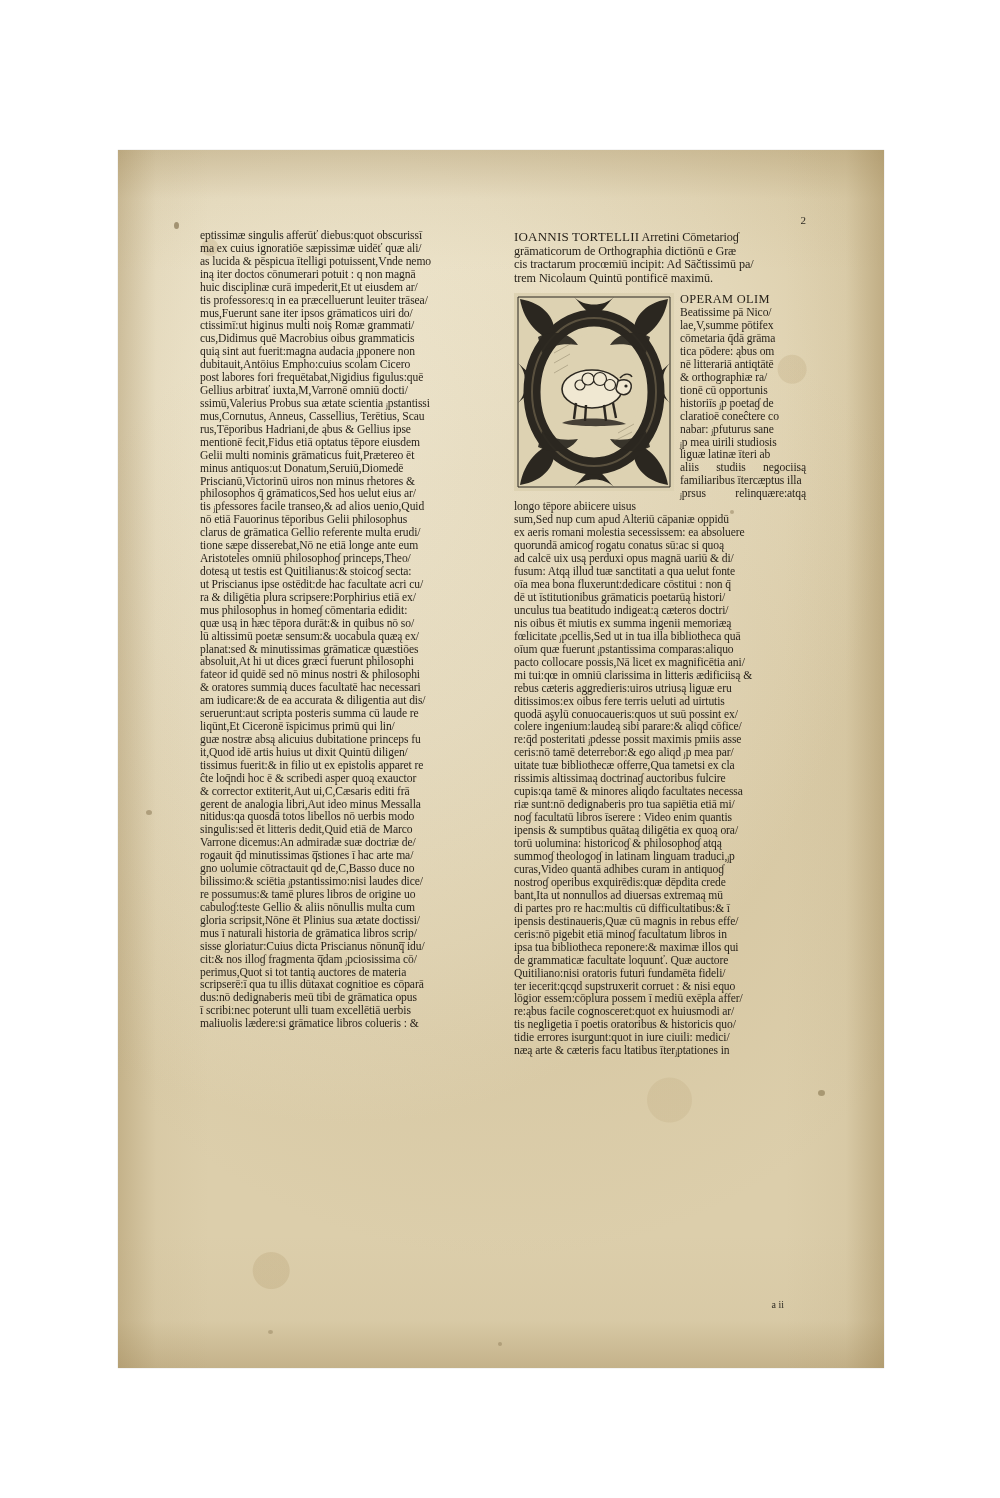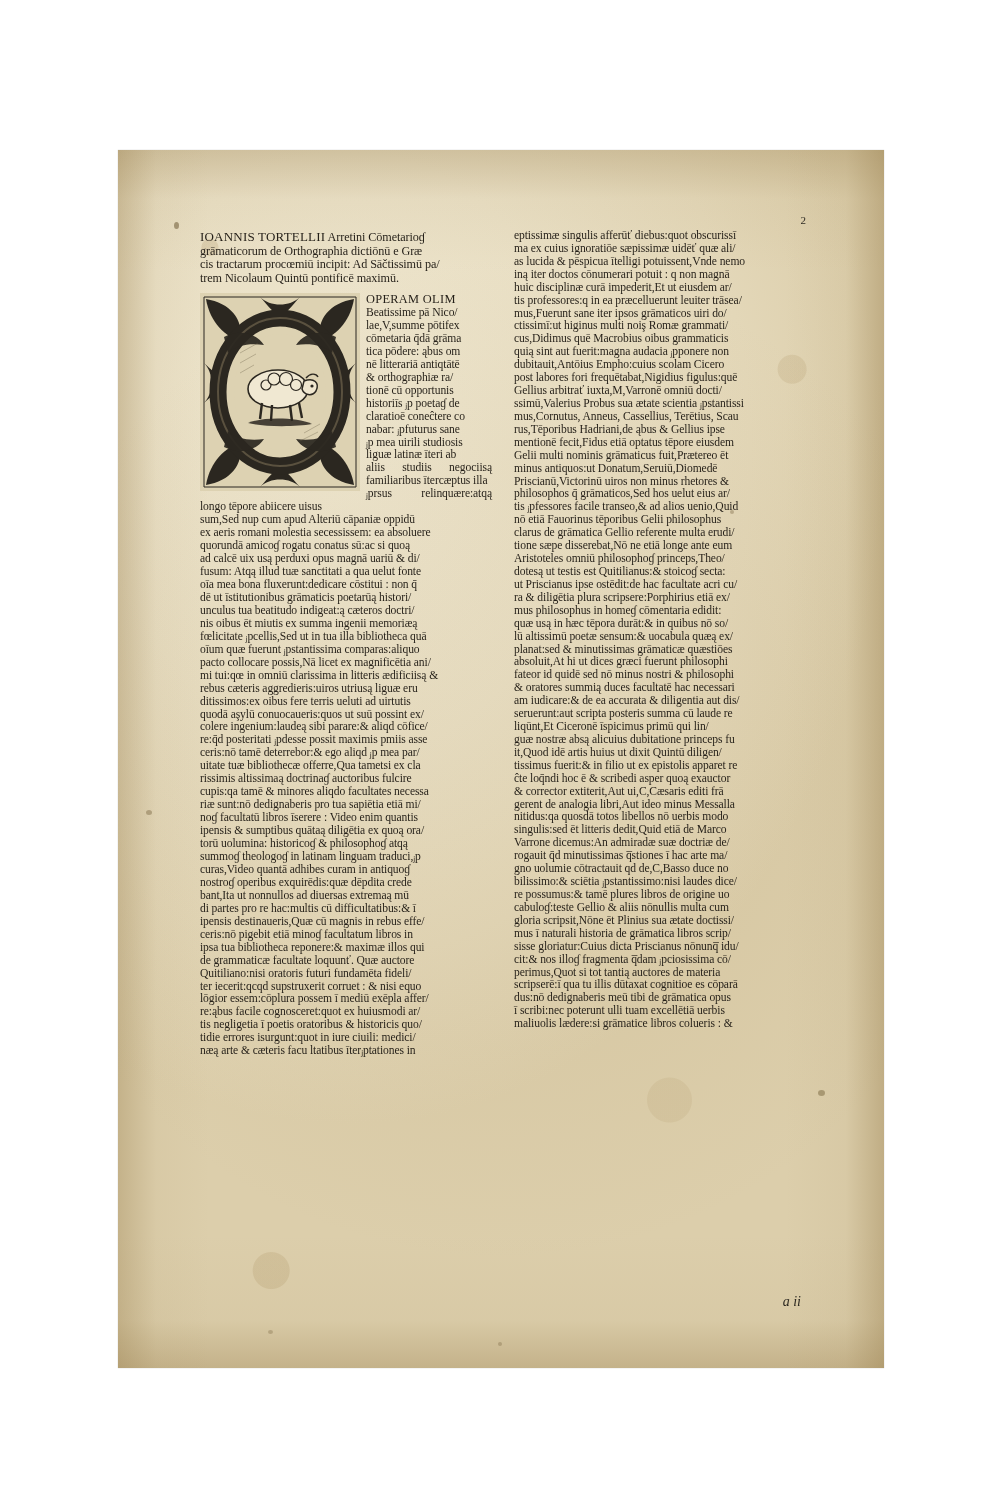--- a/index.html
+++ b/index.html
@@ -91,25 +91,24 @@
   #initial svg { display: block; }
   #incipit {
     font-size: 12.4px;
     line-height: 14.6px;
     letter-spacing: 0.3px;
   }
   .colA-body { font-size: 11.6px; line-height: 12.95px; }
   .colB-body { font-size: 11.6px; line-height: 12.92px; }
   #signature {
     position: absolute;
-    right: 5px;
+    right: 22px;
     bottom: -20px;
-    font-size: 14px;
+    font-size: 10px;
     color: #2e2a22;
-    font-style: italic;
   }
   
   .speck {
     position: absolute;
     background: #6d5a34;
     border-radius: 50%;
     opacity: 0.55;
     pointer-events: none;
   }
   .texture {
@@ -138,150 +137,20 @@
     <div class="speck" style="left:28px;top:660px;width:6px;height:5px;opacity:.4;"></div>
     <div class="speck" style="left:700px;top:940px;width:7px;height:6px;opacity:.45;"></div>
     <div class="speck" style="left:150px;top:1180px;width:5px;height:4px;opacity:.3;"></div>
     <div class="speck" style="left:380px;top:1192px;width:4px;height:4px;opacity:.3;"></div>
 
     <div id="textblock">
 
       <div id="folio">2</div>
 
       <div class="cols">
-
-        <div class="col">
-
-          <div id="heading">
-            <span class="caps">IOANNIS TORTELLII</span><span> Arretini Cōmetarioɠ</span><br>
-            <span>grāmaticorum de Orthographia dictiōnū e Græ</span><br>
-            <span>cis tractarum procœmiū incipit: Ad Sāčtissimū pa/</span><br>
-            <span>trem Nicolaum Quintū pontificē maximū.</span>
-          </div>
-
-          <div id="initial">
-            <svg width="160" height="198" viewBox="0 0 160 198" xmlns="http://www.w3.org/2000/svg">
-              <rect x="0" y="0" width="160" height="198" fill="#ddd2b2"></rect>
-
-              <g fill="#2b2720">
-                <path d="M4,4 H156 V194 H4 Z" fill="none" stroke="#2b2720" stroke-width="1"></path>
-
-                <path d="M6,6 C30,10 44,26 40,48 C26,44 10,30 6,6 Z"></path>
-                <path d="M154,6 C130,10 116,26 120,48 C134,44 150,30 154,6 Z"></path>
-                <path d="M6,192 C30,188 44,172 40,150 C26,154 10,168 6,192 Z"></path>
-                <path d="M154,192 C130,188 116,172 120,150 C134,154 150,168 154,192 Z"></path>
-                <path d="M60,4 C70,14 90,14 100,4 C92,12 88,20 80,22 C72,20 68,12 60,4 Z"></path>
-                <path d="M60,194 C70,184 90,184 100,194 C92,186 88,178 80,176 C72,178 68,186 60,194 Z"></path>
-                <path d="M4,70 C14,80 14,100 4,110 C12,102 20,98 22,90 C20,82 12,78 4,70 Z"></path>
-                <path d="M156,70 C146,80 146,100 156,110 C148,102 140,98 138,90 C140,82 148,78 156,70 Z"></path>
-              </g>
-
-              <g>
-                <ellipse cx="80" cy="99" rx="62" ry="74" fill="none" stroke="#2b2720" stroke-width="17"></ellipse>
-                <ellipse cx="80" cy="99" rx="62" ry="74" fill="none" stroke="#5a513f" stroke-width="2"></ellipse>
-                <ellipse cx="80" cy="99" rx="46" ry="58" fill="#ddd2b2"></ellipse>
-              </g>
-
-              <g fill="#2b2720" opacity="0.92">
-                <path d="M24,44 C40,36 56,40 64,52 C50,50 36,52 28,60 Z"></path>
-                <path d="M136,44 C120,36 104,40 96,52 C110,50 124,52 132,60 Z"></path>
-                <path d="M24,154 C40,162 56,158 64,146 C50,148 36,146 28,138 Z"></path>
-                <path d="M136,154 C120,162 104,158 96,146 C110,148 124,146 132,138 Z"></path>
-              </g>
-
-              <g>
-                <ellipse cx="78" cy="96" rx="30" ry="19" fill="#f0e8d2" stroke="#2b2720" stroke-width="1.6"></ellipse>
-                <circle cx="66" cy="92" r="5" fill="#f0e8d2" stroke="#2b2720" stroke-width="1.2"></circle>
-                <circle cx="74" cy="86" r="6" fill="#f0e8d2" stroke="#2b2720" stroke-width="1.2"></circle>
-                <circle cx="86" cy="86" r="6.5" fill="#f0e8d2" stroke="#2b2720" stroke-width="1.2"></circle>
-                <circle cx="96" cy="92" r="5.5" fill="#f0e8d2" stroke="#2b2720" stroke-width="1.2"></circle>
-
-                <path d="M104,88 C114,84 120,90 116,98 C112,104 104,102 102,96 Z" fill="#efe6cf" stroke="#2b2720" stroke-width="1.5"></path>
-                <circle cx="112" cy="93" r="1.6" fill="#2b2720"></circle>
-                <path d="M106,85 C110,80 116,80 118,84" fill="none" stroke="#2b2720" stroke-width="1.4"></path>
-
-                <path d="M62,110 L60,126" stroke="#2b2720" stroke-width="2.4" fill="none"></path>
-                <path d="M72,112 L71,128" stroke="#2b2720" stroke-width="2.4" fill="none"></path>
-                <path d="M90,112 L92,128" stroke="#2b2720" stroke-width="2.4" fill="none"></path>
-                <path d="M99,110 L102,125" stroke="#2b2720" stroke-width="2.4" fill="none"></path>
-
-                <path d="M48,130 C62,124 96,124 112,131 C96,134 62,134 48,130 Z" fill="#2b2720" opacity="0.85"></path>
-              </g>
-
-              <g stroke="#6a6048" stroke-width="0.7" opacity="0.5">
-                <path d="M40,60 L58,50"></path>
-                  <path d="M40,70 L56,61"></path>
-                  <path d="M40,80 L54,72"></path>
-                <path d="M104,140 L120,131"></path>
-                  <path d="M100,148 L118,139"></path>
-              </g>
-            </svg>
-          </div>
-
-          <div id="incipit">OPERAM OLIM</div>
-
-          <div class="colA-body">
-              <div>Beatissime pā Nico/</div>
-              <div>lae,V,summe pōtifex</div>
-              <div>cōmetaria q̄dā grāma</div>
-              <div>tica pōdere: ąbus om</div>
-              <div>nē litterariā antiqtātē</div>
-              <div>&amp; orthographiæ ra/</div>
-              <div>tionē cū opportunis</div>
-              <div>historiīs ⱼp poetaɠ de</div>
-              <div>claratioē coneĉtere co</div>
-              <div>nabar: ⱼpfuturus sane</div>
-              <div>ⱼp mea uirili studiosis</div>
-              <div>liguæ latinæ īteri ab</div>
-              <div>aliis studiis negociisą familiaribus ītercæptus illa</div>
-              <div>ⱼprsus relinquære:atqą longo tēpore abiicere uisus</div>
-              <div>sum,Sed nup cum apud Alteriū cāpaniæ oppidū</div>
-              <div>ex aeris romani molestia secessissem: ea absoluere</div>
-              <div>quorundā amicoɠ rogatu conatus sū:ac si quoą</div>
-              <div>ad calcē uix usą perduxi opus magnā uariū &amp; di/</div>
-              <div>fusum: Atqą illud tuæ sanctitati a qua uelut fonte</div>
-              <div>oīa mea bona fluxerunt:dedicare cōstitui : non q̄</div>
-              <div>dē ut īstitutionibus grāmaticis poetarūą histori/</div>
-              <div>unculus tua beatitudo indigeat:ą cæteros doctri/</div>
-              <div>nis oibus ēt miutis ex summa ingenii memoriæą</div>
-              <div>fœlicitate ⱼpcellis,Sed ut in tua illa bibliotheca quā</div>
-              <div>oīum quæ fuerunt ⱼpstantissima comparas:aliquo</div>
-              <div>pacto collocare possis,Nā licet ex magnificētia ani/</div>
-              <div>mi tui:qœ in omniū clarissima in litteris ædificiisą &amp;</div>
-              <div>rebus cæteris aggredieris:uiros utriusą liguæ eru</div>
-              <div>ditissimos:ex oibus fere terris ueluti ad uirtutis</div>
-              <div>quodā aşylū conuocaueris:quos ut suū possint ex/</div>
-              <div>colere ingenium:laudeą sibi parare:&amp; aliqd cōfice/</div>
-              <div>re:q̄d posteritati ⱼpdesse possit maximis pmiis asse</div>
-              <div>ceris:nō tamē deterrebor:&amp; ego aliqd ⱼp mea par/</div>
-              <div>uitate tuæ bibliothecæ offerre,Qua tametsi ex cla</div>
-              <div>rissimis altissimaą doctrinaɠ auctoribus fulcire</div>
-              <div>cupis:qa tamē &amp; minores aliqdo facultates necessa</div>
-              <div>riæ sunt:nō dedignaberis pro tua sapiētia etiā mi/</div>
-              <div>noɠ facultatū libros īserere : Video enim quantis</div>
-              <div>ipensis &amp; sumptibus quātaą diligētia ex quoą ora/</div>
-              <div>torū uolumina: historicoɠ &amp; philosophoɠ atqą</div>
-              <div>summoɠ theologoɠ in latinam linguam traduci,ⱼp</div>
-              <div>curas,Video quantā adhibes curam in antiquoɠ</div>
-              <div>nostroɠ operibus exquirēdis:quæ dēpdita crede</div>
-              <div>bant,Ita ut nonnullos ad diuersas extremaą mū</div>
-              <div>di partes pro re hac:multis cū difficultatibus:&amp; ī</div>
-              <div>ipensis destinaueris,Quæ cū magnis in rebus effe/</div>
-              <div>ceris:nō pigebit etiā minoɠ facultatum libros in</div>
-              <div>ipsa tua bibliotheca reponere:&amp; maximæ illos qui</div>
-              <div>de grammaticæ facultate loquunť. Quæ auctore</div>
-              <div>Quitiliano:nisi oratoris futuri fundamēta fideli/</div>
-              <div>ter iecerit:qcqd supstruxerit corruet : &amp; nisi equo</div>
-              <div>lōgior essem:cōplura possem ī mediū exēpla affer/</div>
-              <div>re:ąbus facile cognosceret:quot ex huiusmodi ar/</div>
-              <div>tis negligetia ī poetis oratoribus &amp; historicis quo/</div>
-              <div>tidie errores isurgunt:quot in iure ciuili: medici/</div>
-              <div>næą arte &amp; cæteris facu ltatibus īterⱼptationes in</div>
-            </div>
-        </div>
 
         <div class="col">
           <div class="colB-body">
               <div>eptissimæ singulis afferūť diebus:quot obscurissī</div>
               <div>ma ex cuius ignoratiōe sæpissimæ uidēť quæ ali/</div>
               <div>as lucida &amp; pēspicua ītelligi potuissent,Vnde nemo</div>
               <div>iną iter doctos cōnumerari potuit : q non magnā</div>
               <div>huic disciplinæ curā impederit,Et ut eiusdem ar/</div>
               <div>tis professores:q in ea præcelluerunt leuiter trāsea/</div>
               <div>mus,Fuerunt sane iter ipsos grāmaticos uiri do/</div>
@@ -336,18 +205,148 @@
               <div>sisse gloriatur:Cuius dicta Priscianus nōnunq̅ idu/</div>
               <div>cit:&amp; nos illoɠ fragmenta q̅dam ⱼpciosissima cō/</div>
               <div>perimus,Quot si tot tantią auctores de materia</div>
               <div>scripserē:ī qua tu illis dūtaxat cognitioe es cōparā</div>
               <div>dus:nō dedignaberis meū tibi de grāmatica opus</div>
               <div>ī scribi:nec poterunt ulli tuam excellētiā uerbis</div>
               <div>maliuolis lædere:si grāmatice libros colueris : &amp;</div>
             </div>
         </div>
 
+        <div class="col">
+
+          <div id="heading">
+            <span class="caps">IOANNIS TORTELLII</span><span> Arretini Cōmetarioɠ</span><br>
+            <span>grāmaticorum de Orthographia dictiōnū e Græ</span><br>
+            <span>cis tractarum procœmiū incipit: Ad Sāčtissimū pa/</span><br>
+            <span>trem Nicolaum Quintū pontificē maximū.</span>
+          </div>
+
+          <div id="initial">
+            <svg width="160" height="198" viewBox="0 0 160 198" xmlns="http://www.w3.org/2000/svg">
+              <rect x="0" y="0" width="160" height="198" fill="#ddd2b2"></rect>
+
+              <g fill="#2b2720">
+                <path d="M4,4 H156 V194 H4 Z" fill="none" stroke="#2b2720" stroke-width="1"></path>
+
+                <path d="M6,6 C30,10 44,26 40,48 C26,44 10,30 6,6 Z"></path>
+                <path d="M154,6 C130,10 116,26 120,48 C134,44 150,30 154,6 Z"></path>
+                <path d="M6,192 C30,188 44,172 40,150 C26,154 10,168 6,192 Z"></path>
+                <path d="M154,192 C130,188 116,172 120,150 C134,154 150,168 154,192 Z"></path>
+                <path d="M60,4 C70,14 90,14 100,4 C92,12 88,20 80,22 C72,20 68,12 60,4 Z"></path>
+                <path d="M60,194 C70,184 90,184 100,194 C92,186 88,178 80,176 C72,178 68,186 60,194 Z"></path>
+                <path d="M4,70 C14,80 14,100 4,110 C12,102 20,98 22,90 C20,82 12,78 4,70 Z"></path>
+                <path d="M156,70 C146,80 146,100 156,110 C148,102 140,98 138,90 C140,82 148,78 156,70 Z"></path>
+              </g>
+
+              <g>
+                <ellipse cx="80" cy="99" rx="62" ry="74" fill="none" stroke="#2b2720" stroke-width="17"></ellipse>
+                <ellipse cx="80" cy="99" rx="62" ry="74" fill="none" stroke="#5a513f" stroke-width="2"></ellipse>
+                <ellipse cx="80" cy="99" rx="46" ry="58" fill="#ddd2b2"></ellipse>
+              </g>
+
+              <g fill="#2b2720" opacity="0.92">
+                <path d="M24,44 C40,36 56,40 64,52 C50,50 36,52 28,60 Z"></path>
+                <path d="M136,44 C120,36 104,40 96,52 C110,50 124,52 132,60 Z"></path>
+                <path d="M24,154 C40,162 56,158 64,146 C50,148 36,146 28,138 Z"></path>
+                <path d="M136,154 C120,162 104,158 96,146 C110,148 124,146 132,138 Z"></path>
+              </g>
+
+              <g>
+                <ellipse cx="78" cy="96" rx="30" ry="19" fill="#f0e8d2" stroke="#2b2720" stroke-width="1.6"></ellipse>
+                <circle cx="66" cy="92" r="5" fill="#f0e8d2" stroke="#2b2720" stroke-width="1.2"></circle>
+                <circle cx="74" cy="86" r="6" fill="#f0e8d2" stroke="#2b2720" stroke-width="1.2"></circle>
+                <circle cx="86" cy="86" r="6.5" fill="#f0e8d2" stroke="#2b2720" stroke-width="1.2"></circle>
+                <circle cx="96" cy="92" r="5.5" fill="#f0e8d2" stroke="#2b2720" stroke-width="1.2"></circle>
+
+                <path d="M104,88 C114,84 120,90 116,98 C112,104 104,102 102,96 Z" fill="#efe6cf" stroke="#2b2720" stroke-width="1.5"></path>
+                <circle cx="112" cy="93" r="1.6" fill="#2b2720"></circle>
+                <path d="M106,85 C110,80 116,80 118,84" fill="none" stroke="#2b2720" stroke-width="1.4"></path>
+
+                <path d="M62,110 L60,126" stroke="#2b2720" stroke-width="2.4" fill="none"></path>
+                <path d="M72,112 L71,128" stroke="#2b2720" stroke-width="2.4" fill="none"></path>
+                <path d="M90,112 L92,128" stroke="#2b2720" stroke-width="2.4" fill="none"></path>
+                <path d="M99,110 L102,125" stroke="#2b2720" stroke-width="2.4" fill="none"></path>
+
+                <path d="M48,130 C62,124 96,124 112,131 C96,134 62,134 48,130 Z" fill="#2b2720" opacity="0.85"></path>
+              </g>
+
+              <g stroke="#6a6048" stroke-width="0.7" opacity="0.5">
+                <path d="M40,60 L58,50"></path>
+                  <path d="M40,70 L56,61"></path>
+                  <path d="M40,80 L54,72"></path>
+                <path d="M104,140 L120,131"></path>
+                  <path d="M100,148 L118,139"></path>
+              </g>
+            </svg>
+          </div>
+
+          <div id="incipit">OPERAM OLIM</div>
+
+          <div class="colA-body">
+              <div>Beatissime pā Nico/</div>
+              <div>lae,V,summe pōtifex</div>
+              <div>cōmetaria q̄dā grāma</div>
+              <div>tica pōdere: ąbus om</div>
+              <div>nē litterariā antiqtātē</div>
+              <div>&amp; orthographiæ ra/</div>
+              <div>tionē cū opportunis</div>
+              <div>historiīs ⱼp poetaɠ de</div>
+              <div>claratioē coneĉtere co</div>
+              <div>nabar: ⱼpfuturus sane</div>
+              <div>ⱼp mea uirili studiosis</div>
+              <div>liguæ latinæ īteri ab</div>
+              <div>aliis studiis negociisą familiaribus ītercæptus illa</div>
+              <div>ⱼprsus relinquære:atqą longo tēpore abiicere uisus</div>
+              <div>sum,Sed nup cum apud Alteriū cāpaniæ oppidū</div>
+              <div>ex aeris romani molestia secessissem: ea absoluere</div>
+              <div>quorundā amicoɠ rogatu conatus sū:ac si quoą</div>
+              <div>ad calcē uix usą perduxi opus magnā uariū &amp; di/</div>
+              <div>fusum: Atqą illud tuæ sanctitati a qua uelut fonte</div>
+              <div>oīa mea bona fluxerunt:dedicare cōstitui : non q̄</div>
+              <div>dē ut īstitutionibus grāmaticis poetarūą histori/</div>
+              <div>unculus tua beatitudo indigeat:ą cæteros doctri/</div>
+              <div>nis oibus ēt miutis ex summa ingenii memoriæą</div>
+              <div>fœlicitate ⱼpcellis,Sed ut in tua illa bibliotheca quā</div>
+              <div>oīum quæ fuerunt ⱼpstantissima comparas:aliquo</div>
+              <div>pacto collocare possis,Nā licet ex magnificētia ani/</div>
+              <div>mi tui:qœ in omniū clarissima in litteris ædificiisą &amp;</div>
+              <div>rebus cæteris aggredieris:uiros utriusą liguæ eru</div>
+              <div>ditissimos:ex oibus fere terris ueluti ad uirtutis</div>
+              <div>quodā aşylū conuocaueris:quos ut suū possint ex/</div>
+              <div>colere ingenium:laudeą sibi parare:&amp; aliqd cōfice/</div>
+              <div>re:q̄d posteritati ⱼpdesse possit maximis pmiis asse</div>
+              <div>ceris:nō tamē deterrebor:&amp; ego aliqd ⱼp mea par/</div>
+              <div>uitate tuæ bibliothecæ offerre,Qua tametsi ex cla</div>
+              <div>rissimis altissimaą doctrinaɠ auctoribus fulcire</div>
+              <div>cupis:qa tamē &amp; minores aliqdo facultates necessa</div>
+              <div>riæ sunt:nō dedignaberis pro tua sapiētia etiā mi/</div>
+              <div>noɠ facultatū libros īserere : Video enim quantis</div>
+              <div>ipensis &amp; sumptibus quātaą diligētia ex quoą ora/</div>
+              <div>torū uolumina: historicoɠ &amp; philosophoɠ atqą</div>
+              <div>summoɠ theologoɠ in latinam linguam traduci,ⱼp</div>
+              <div>curas,Video quantā adhibes curam in antiquoɠ</div>
+              <div>nostroɠ operibus exquirēdis:quæ dēpdita crede</div>
+              <div>bant,Ita ut nonnullos ad diuersas extremaą mū</div>
+              <div>di partes pro re hac:multis cū difficultatibus:&amp; ī</div>
+              <div>ipensis destinaueris,Quæ cū magnis in rebus effe/</div>
+              <div>ceris:nō pigebit etiā minoɠ facultatum libros in</div>
+              <div>ipsa tua bibliotheca reponere:&amp; maximæ illos qui</div>
+              <div>de grammaticæ facultate loquunť. Quæ auctore</div>
+              <div>Quitiliano:nisi oratoris futuri fundamēta fideli/</div>
+              <div>ter iecerit:qcqd supstruxerit corruet : &amp; nisi equo</div>
+              <div>lōgior essem:cōplura possem ī mediū exēpla affer/</div>
+              <div>re:ąbus facile cognosceret:quot ex huiusmodi ar/</div>
+              <div>tis negligetia ī poetis oratoribus &amp; historicis quo/</div>
+              <div>tidie errores isurgunt:quot in iure ciuili: medici/</div>
+              <div>næą arte &amp; cæteris facu ltatibus īterⱼptationes in</div>
+            </div>
+        </div>
+
       </div>
 
       <div id="signature">a ii</div>
     </div>
   </div>
 </div>
 
 </body></html>

